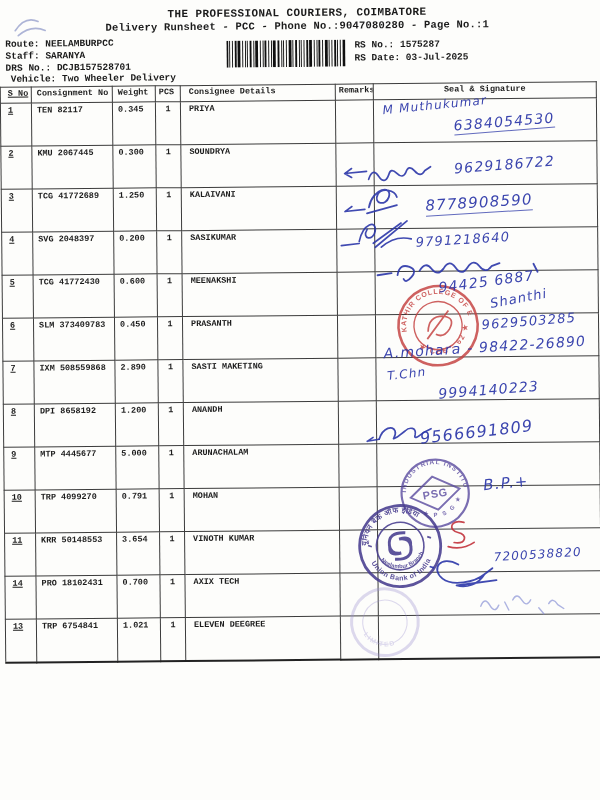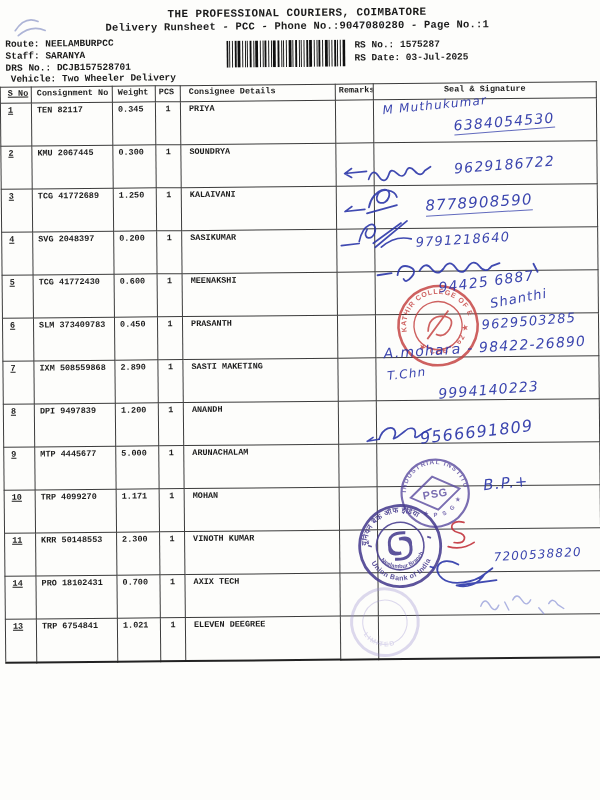--- a/index.html
+++ b/index.html
@@ -198,49 +198,49 @@
             <td class="c-sno">7</td>
             <td class="c-consignment">IXM 508559868</td>
             <td class="c-weight">2.890</td>
             <td class="c-pcs">1</td>
             <td class="c-consignee">SASTI MAKETING</td>
             <td class="c-remarks"></td>
             <td class="c-seal"></td>
           </tr>
           <tr>
             <td class="c-sno">8</td>
-            <td class="c-consignment">DPI 9497839</td>
+            <td class="c-consignment">DPI 8658192</td>
             <td class="c-weight">1.200</td>
             <td class="c-pcs">1</td>
             <td class="c-consignee">ANANDH</td>
             <td class="c-remarks"></td>
             <td class="c-seal"></td>
           </tr>
           <tr>
             <td class="c-sno">9</td>
             <td class="c-consignment">MTP 4445677</td>
             <td class="c-weight">5.000</td>
             <td class="c-pcs">1</td>
             <td class="c-consignee">ARUNACHALAM</td>
             <td class="c-remarks"></td>
             <td class="c-seal"></td>
           </tr>
           <tr>
             <td class="c-sno">10</td>
             <td class="c-consignment">TRP 4099270</td>
-            <td class="c-weight">1.171</td>
+            <td class="c-weight">0.791</td>
             <td class="c-pcs">1</td>
             <td class="c-consignee">MOHAN</td>
             <td class="c-remarks"></td>
             <td class="c-seal"></td>
           </tr>
           <tr>
             <td class="c-sno">11</td>
             <td class="c-consignment">KRR 50148553</td>
-            <td class="c-weight">2.300</td>
+            <td class="c-weight">3.654</td>
             <td class="c-pcs">1</td>
             <td class="c-consignee">VINOTH KUMAR</td>
             <td class="c-remarks"></td>
             <td class="c-seal"></td>
           </tr>
           <tr>
             <td class="c-sno">14</td>
             <td class="c-consignment">PRO 18102431</td>
             <td class="c-weight">0.700</td>
             <td class="c-pcs">1</td>

